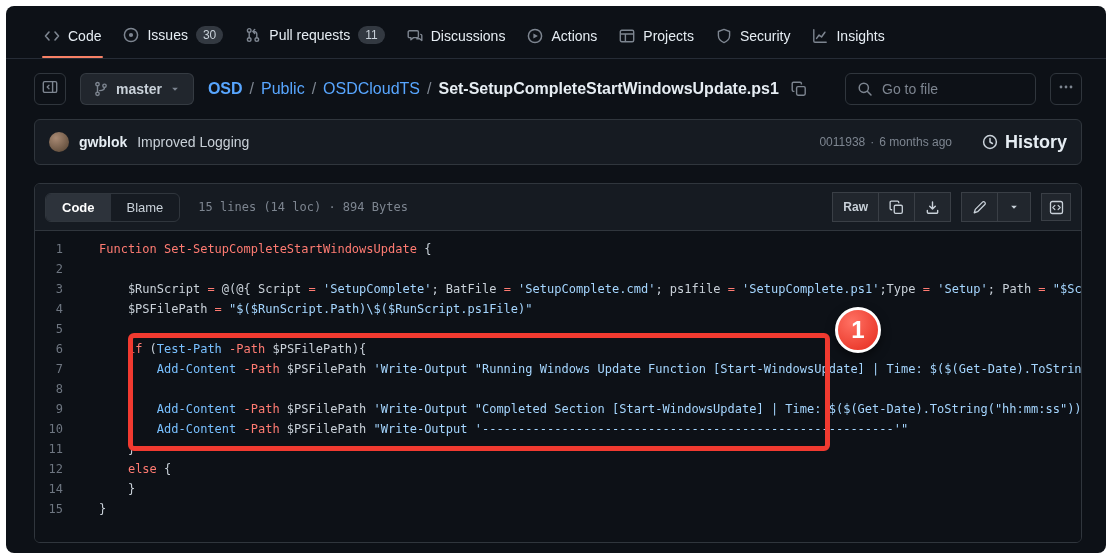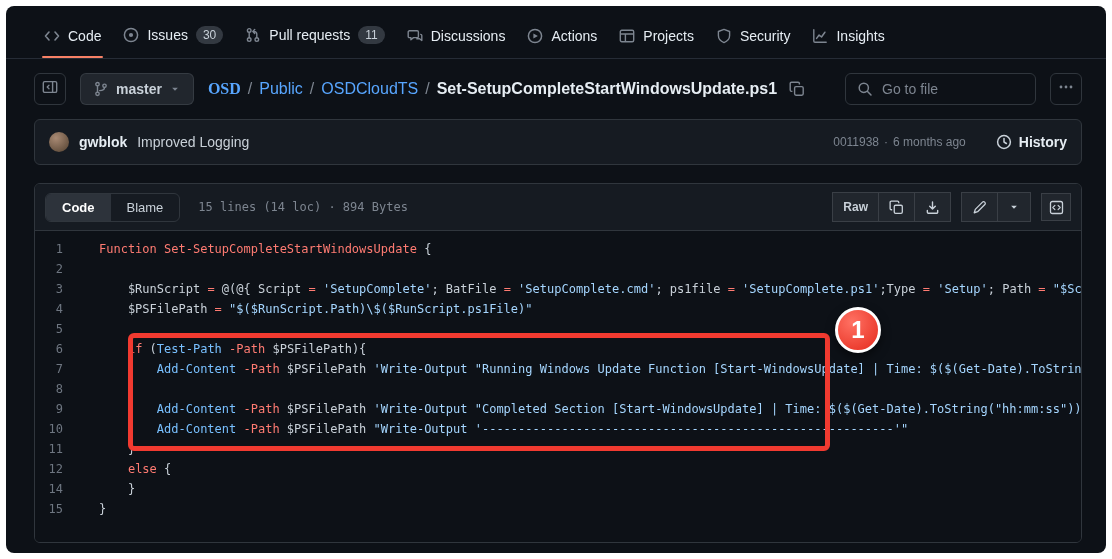--- a/index.html
+++ b/index.html
@@ -15,34 +15,34 @@
   .tab-underline { position:absolute; left:8px; right:8px; bottom:0; height:2px; background:#f78166; border-radius:2px; }
   .pill { background:rgba(110,118,129,.4); color:#c9d1d9; font-size:12px; line-height:18px; padding:0 7px; border-radius:10px; }
 
   
   .toolbar { display:flex; align-items:center; gap:14px; padding:14px 24px 10px 28px; flex:none; }
   .iconbtn { width:32px; height:32px; border:1px solid #30363d; border-radius:6px; background:transparent; display:flex; align-items:center; justify-content:center; color:#7d8590; cursor:pointer; flex:none; }
   .branch { display:flex; align-items:center; gap:7px; background:#21262d; border:1px solid rgba(240,246,252,.1); border-radius:6px; padding:0 12px; height:32px; font-size:14px; font-weight:700; color:#c9d1d9; cursor:pointer; flex:none; }
   .branch .bicon { display:flex; color:#7d8590; }
   .crumbs { display:flex; align-items:center; gap:7px; font-size:16px; white-space:nowrap; }
   .crumb-link { color:#58a6ff; cursor:pointer; }
-  .crumb-repo { font-weight:700;font-family:Liberation Serif, serif; }
+  .crumb-repo { font-weight:700; }
   .crumb-sep { color:#7d8590; }
   .crumb-file { color:#e6edf3; font-weight:700; }
   .copybtn { color:#7d8590; width:26px; height:26px; display:flex; align-items:center; justify-content:center; border-radius:4px; cursor:pointer; }
   .spacer { flex:1; }
   .goto { display:flex; align-items:center; gap:9px; width:191px; height:32px; border:1px solid #30363d; border-radius:6px; padding:0 11px; color:#7d8590; font-size:14px; cursor:text; flex:none; }
 
   
   .commitbar { margin:4px 24px 18px 28px; background:#161b22; border:1px solid #30363d; border-radius:6px; height:46px; display:flex; align-items:center; gap:10px; padding:0 14px; font-size:14px; flex:none; }
   .avatar { width:20px; height:20px; border-radius:50%; background:radial-gradient(circle at 35% 30%, #a98a74, #51402f); flex:none; }
   .commit-author { font-weight:700; color:#e6edf3; }
   .commit-msg { color:#c9d1d9; }
   .commit-meta { color:#7d8590; font-size:12px; display:flex; gap:5px; align-items:center; }
-  .history { display:flex; gap:7px; align-items:center; color:#e6edf3; font-size:14px; font-weight:600; margin-left:20px; cursor:pointer; }
+  .history { display:flex; gap:7px; align-items:center; color:#e6edf3; font-size:18px; font-weight:600; margin-left:20px; cursor:pointer; }
   .history .hicon { display:flex; color:#c9d1d9; }
 
   
   .panel { margin:0 24px 10px 28px; border:1px solid #30363d; border-radius:6px; overflow:hidden; flex:1; display:flex; flex-direction:column; min-height:0; }
   .panel-header { display:flex; align-items:center; gap:12px; padding:8px 10px; background:#161b22; border-bottom:1px solid #30363d; flex:none; }
   .seg { display:flex; border:1px solid #30363d; border-radius:6px; overflow:hidden; }
   .segbtn { border:0; background:transparent; color:#c9d1d9; font-size:13px; padding:6px 16px; font-family:inherit; cursor:pointer; }
   .segbtn.active { background:#2d333b; color:#ffffff; font-weight:700; }
   .fmeta { color:#7d8590; font-size:12px; font-family:"DejaVu Sans Mono", monospace; margin-left:6px; }
   .hbtns { margin-left:auto; display:flex; align-items:center; gap:10px; }

